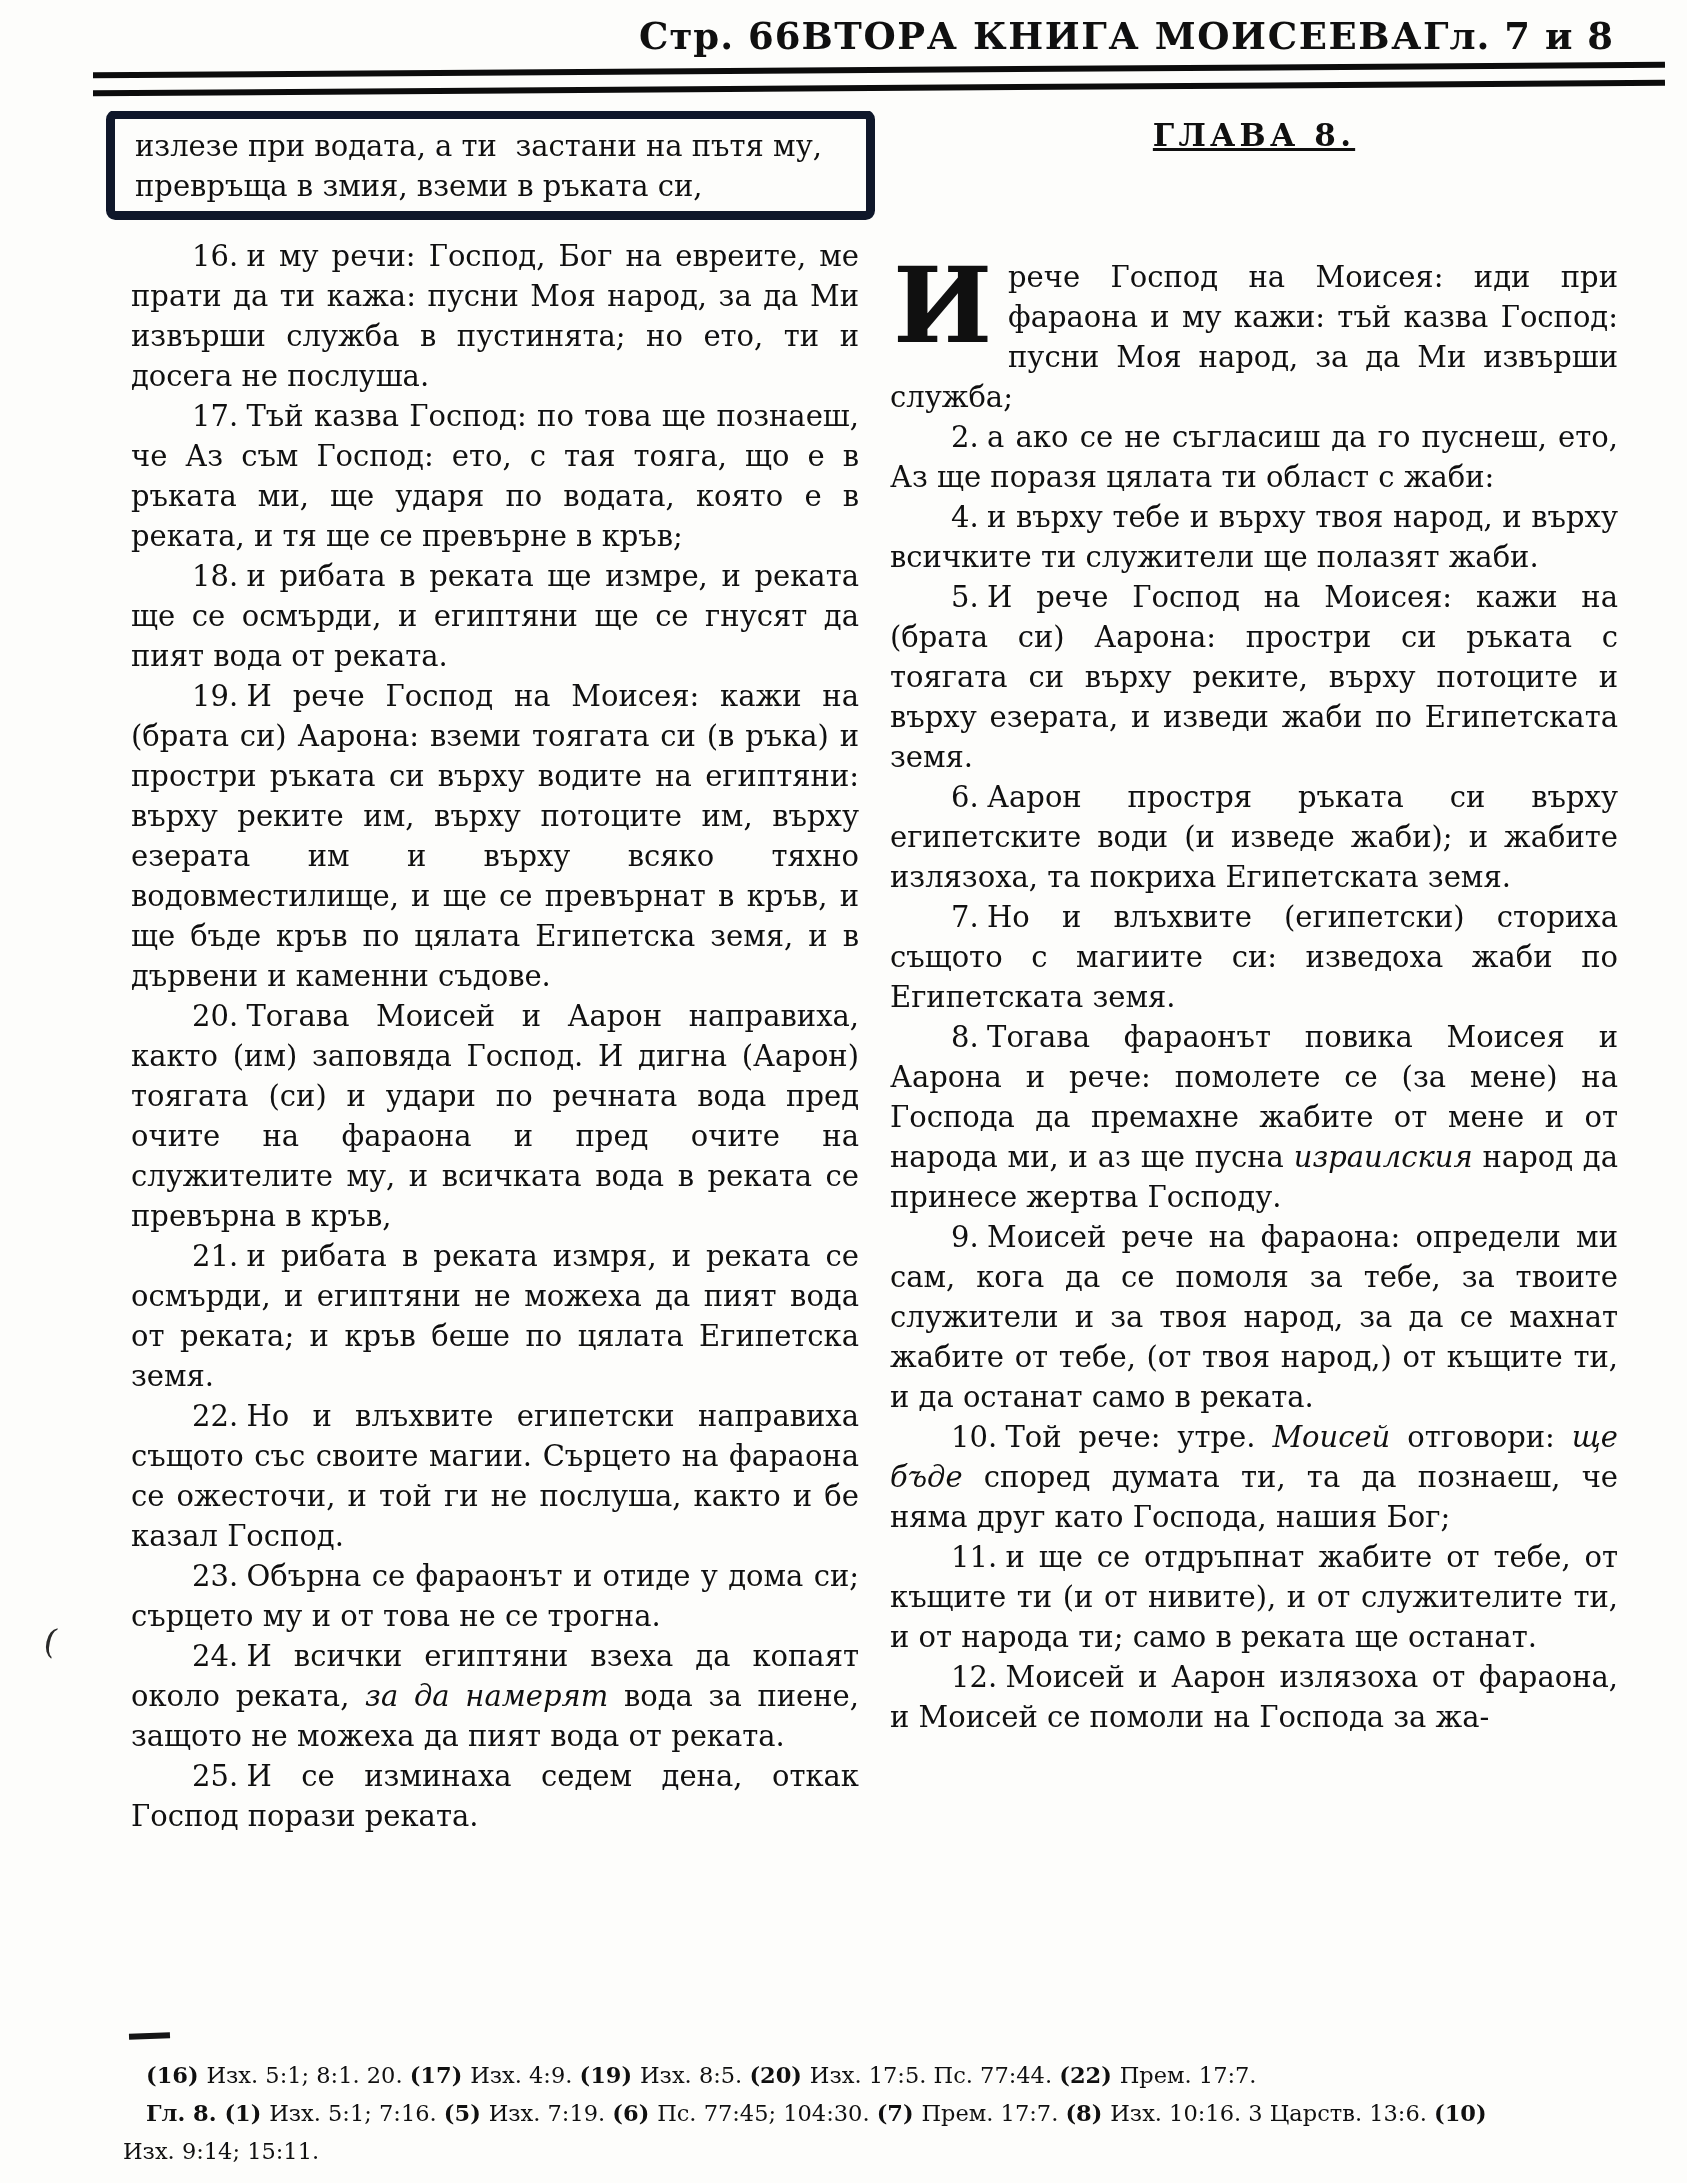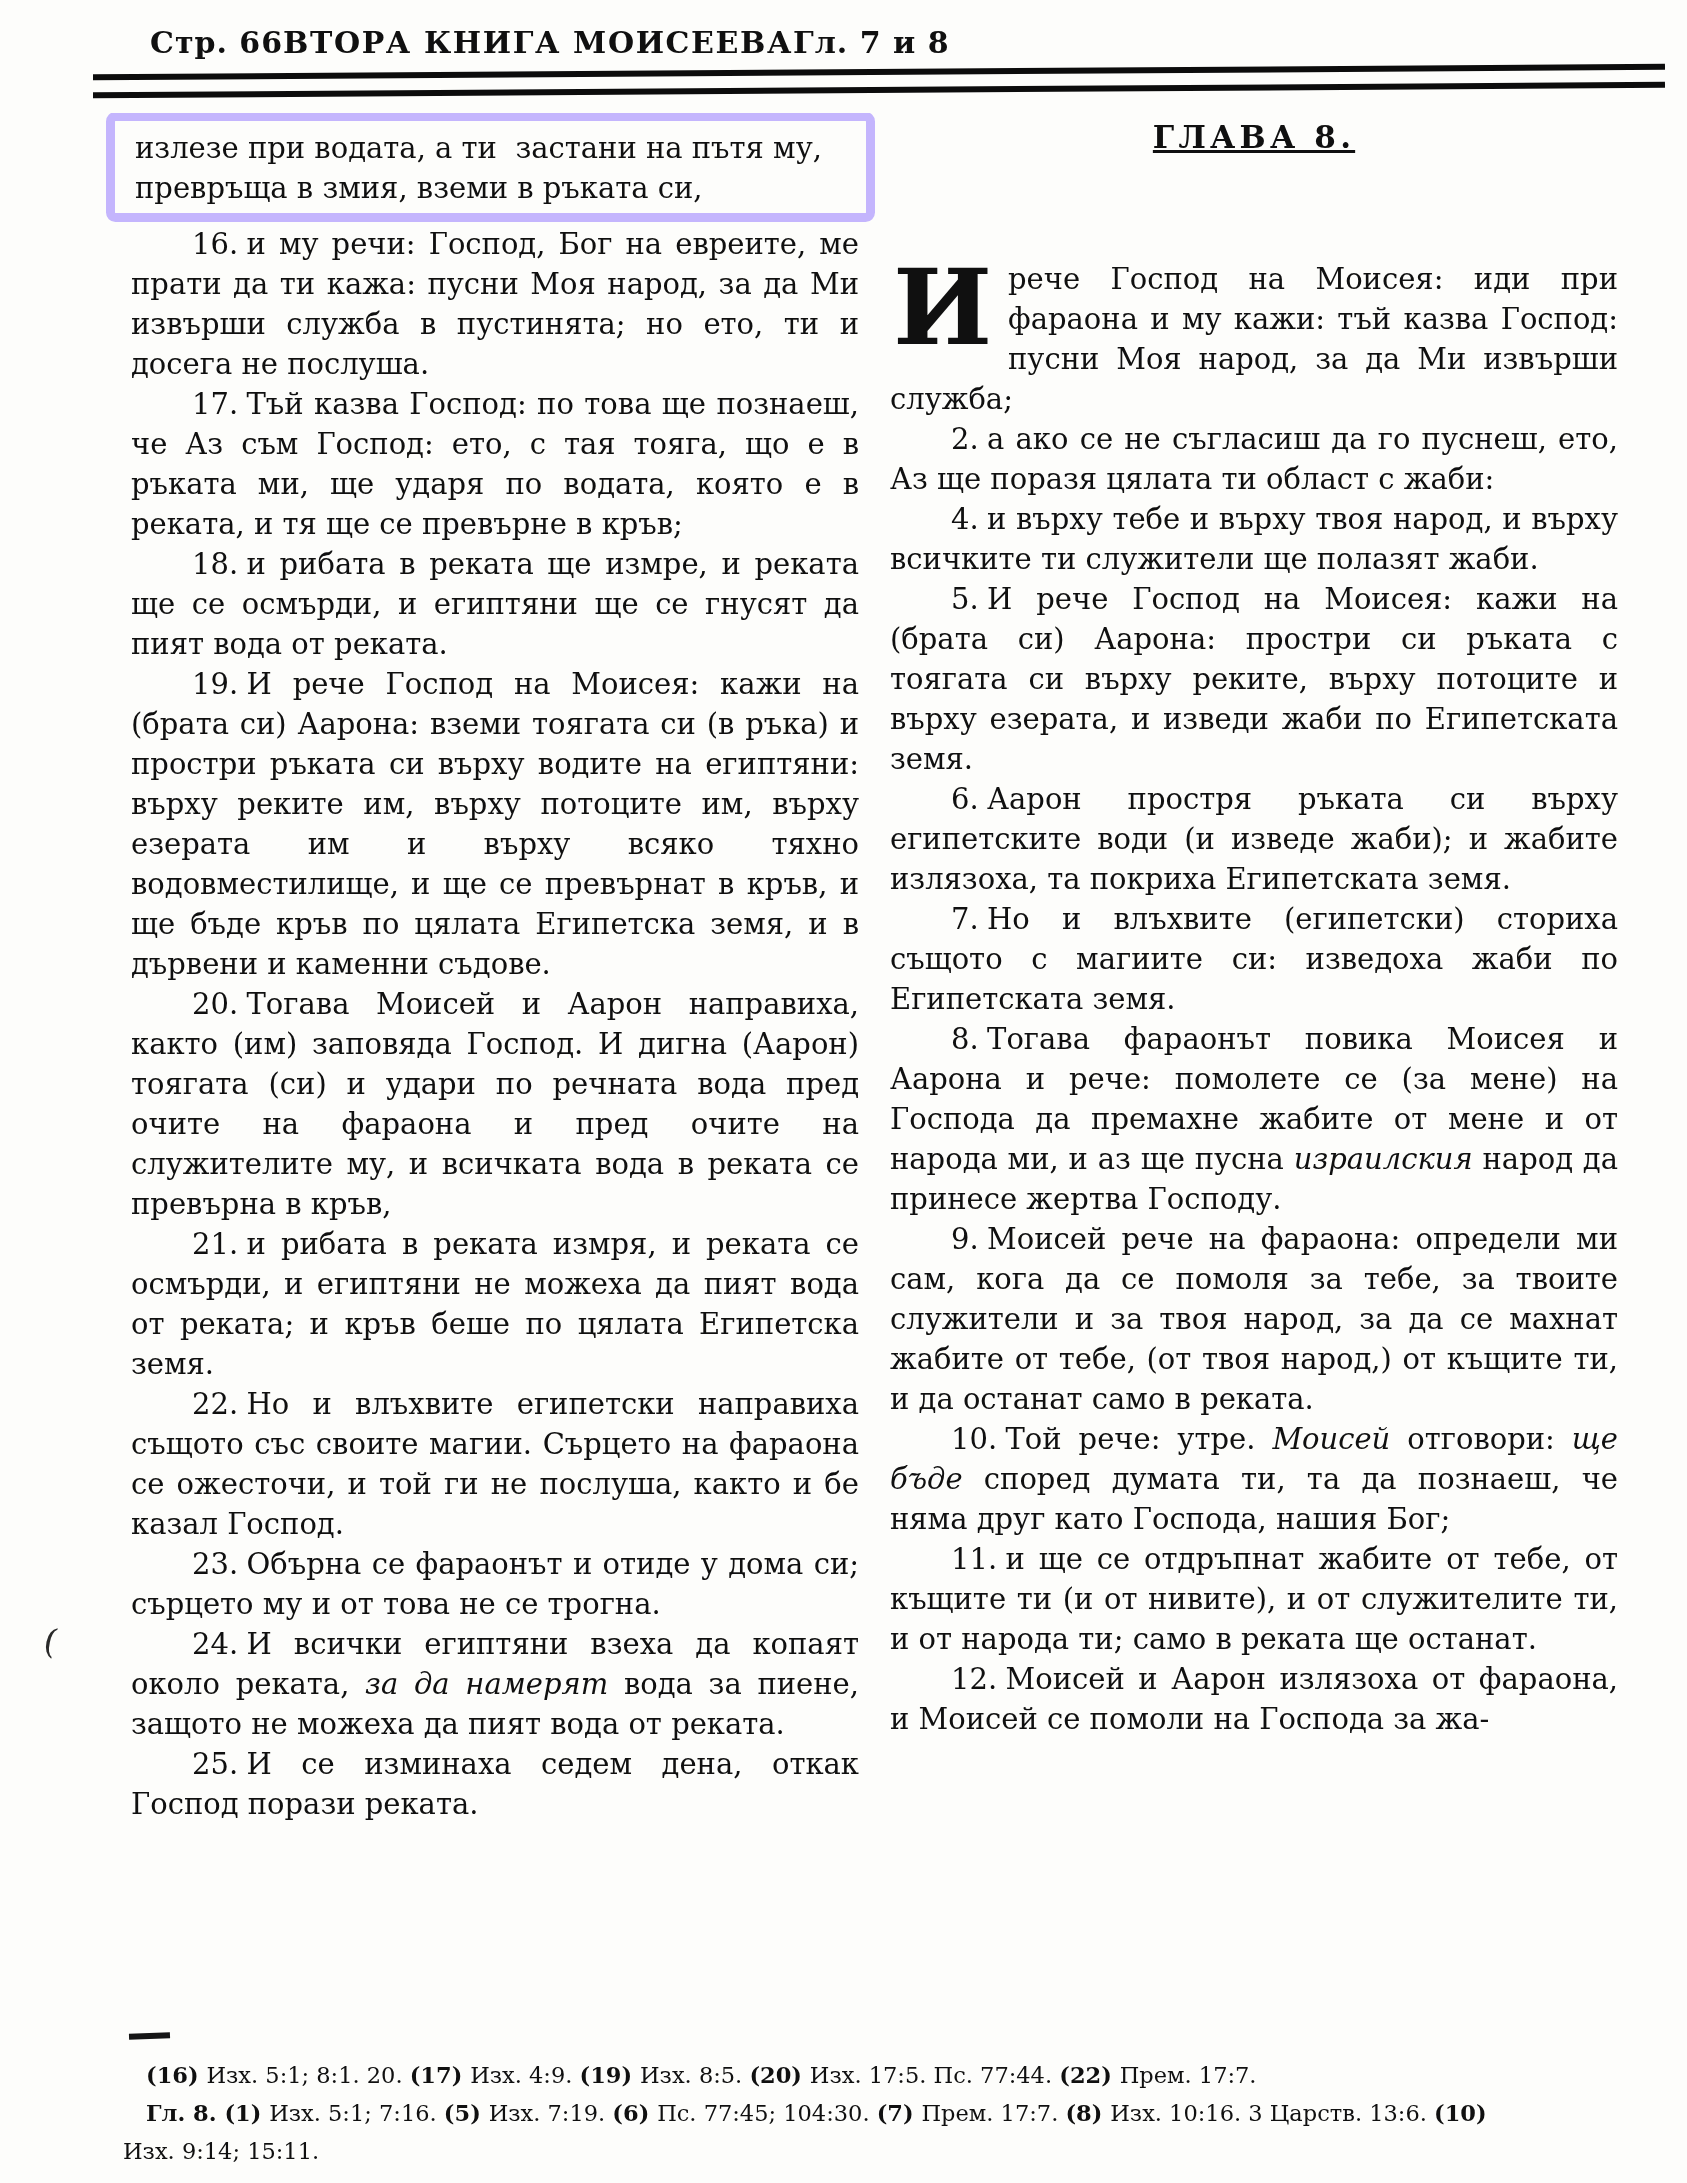--- a/index.html
+++ b/index.html
@@ -6,45 +6,45 @@
   .page{
     position:relative;
     width:1687px;height:2183px;
     background:#fdfdfb;
     color:#101010;
     font-family:"DejaVu Serif","Liberation Serif",serif;
     overflow:hidden;
   }
   
   .hdr{
-    display:flex;justify-content:flex-start;align-items:baseline;
+    display:flex;justify-content:flex-end;align-items:baseline;
     padding:13.6px 73px 0 150px;
-    font-size:30px;font-weight:bold;letter-spacing:1px;margin-top:11px;
+    font-size:37px;font-weight:bold;letter-spacing:1px;
   }
   .hdr .title{letter-spacing:1.6px;}
   .rule{height:5.8px;background:#0c0c0c;margin-left:93px;margin-right:22px;
         transform:rotate(-0.38deg);}
   .rule-top{margin-top:9.4px;}
   .rule-bot{margin-top:12px;}
   
   main{
     display:flex;gap:31px;
     padding:0 70px 0 131px;
     margin-top:20px;
     height:1879px;overflow:hidden;
   }
   .col{flex:0 0 728px;max-width:728px;
        font-size:29px;line-height:40px;text-align:justify;}
   .col p{margin:0;text-indent:48px;}
   .vnum{margin-right:8.4px;margin-left:13px;}
   
   .hlbox{
-    border:9px solid #c4b5fd;
+    border:9px solid #0f172a;
     border-radius:9.4px;
-    margin:-1px -15.7px 2px -25px;
+    margin:-1px -15.7px 16px -25px;
     padding:7.3px 7.3px 5.2px 20px;
     background:transparent;
   }
   .hl-line{white-space:pre;text-align:left;line-height:40px;}
   
   .chap{font-size:31px;font-weight:bold;letter-spacing:4.2px;
         text-align:center;text-indent:0;margin:4.2px 0 0 0;text-decoration:underline;}
   p.opening{text-indent:0;margin-top:102px;}
   .dropcap{
     float:left;font-weight:bold;

